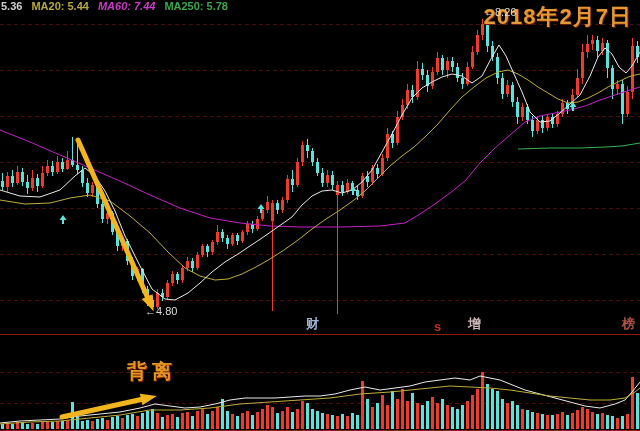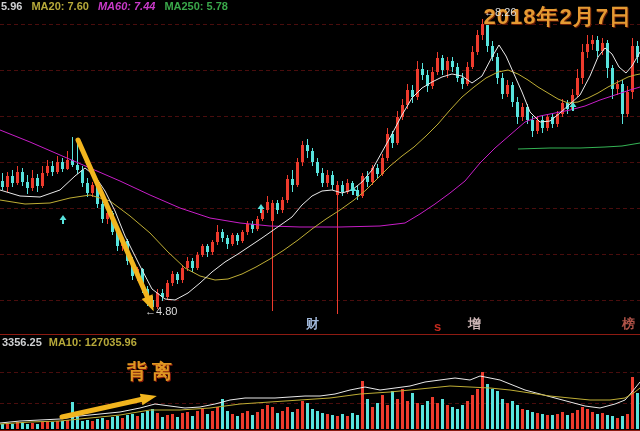--- a/index.html
+++ b/index.html
@@ -451,36 +451,32 @@
       <rect x="352" y="191" width="2" height="4" fill="#58e3dd"></rect>
       <polygon points="573,102 569.5,107 576.5,107" fill="#58e3dd"></polygon>
       <rect x="572" y="107" width="2" height="4" fill="#58e3dd"></rect>
       <line x1="78" y1="140" x2="147.57567206876195" y2="297.51159093344717" stroke="#f2b51e" stroke-width="5" stroke-linecap="round"></line>
       <polygon points="153.63649189685708,311.2326135998292 141.68320834700282,299.0211840202598 152.66002648010843,294.1725281577837" fill="#f2b51e"></polygon>
       <line x1="62" y1="417" x2="142.14127914731802" y2="399.29436856047624" stroke="#f2b51e" stroke-width="5" stroke-linecap="round"></line>
       <polygon points="156.78808127902298,396.0584471592856 142.45919423234727,405.36881750657096 139.87045711139478,393.651375801207" fill="#f2b51e"></polygon>
     </svg>
 
   <div class="txt hdr-row">
-    <span class="v-ma10">5.96</span>
-    <span class="v-ma20">MA20: 7.60</span>
+    <span class="v-ma10">5.36</span>
+    <span class="v-ma20">MA20: 5.44</span>
     <span class="v-ma60">MA60: 7.44</span>
     <span class="v-ma250">MA250: 5.78</span>
   </div>
 
   <div class="txt date">2018年2月7日</div>
 
   <div class="txt peak-label"><span>←</span><span>8.26</span></div>
 
   <div class="txt low-label"><span>←</span><span>4.80</span></div>
 
-  <div class="txt vol-row">
-    <span class="v-white">3356.25</span>
-    <span class="v-ma20">MA10: 127035.96</span>
-  </div>
 
   <div class="txt divergence">背离</div>
 
   <span class="txt wm wm-cai">财</span>
   <span class="txt wm wm-s">s</span>
   <span class="txt wm wm-zeng">增</span>
   <span class="txt wm wm-bang">榜</span>
 </div>
 
 </body></html>

